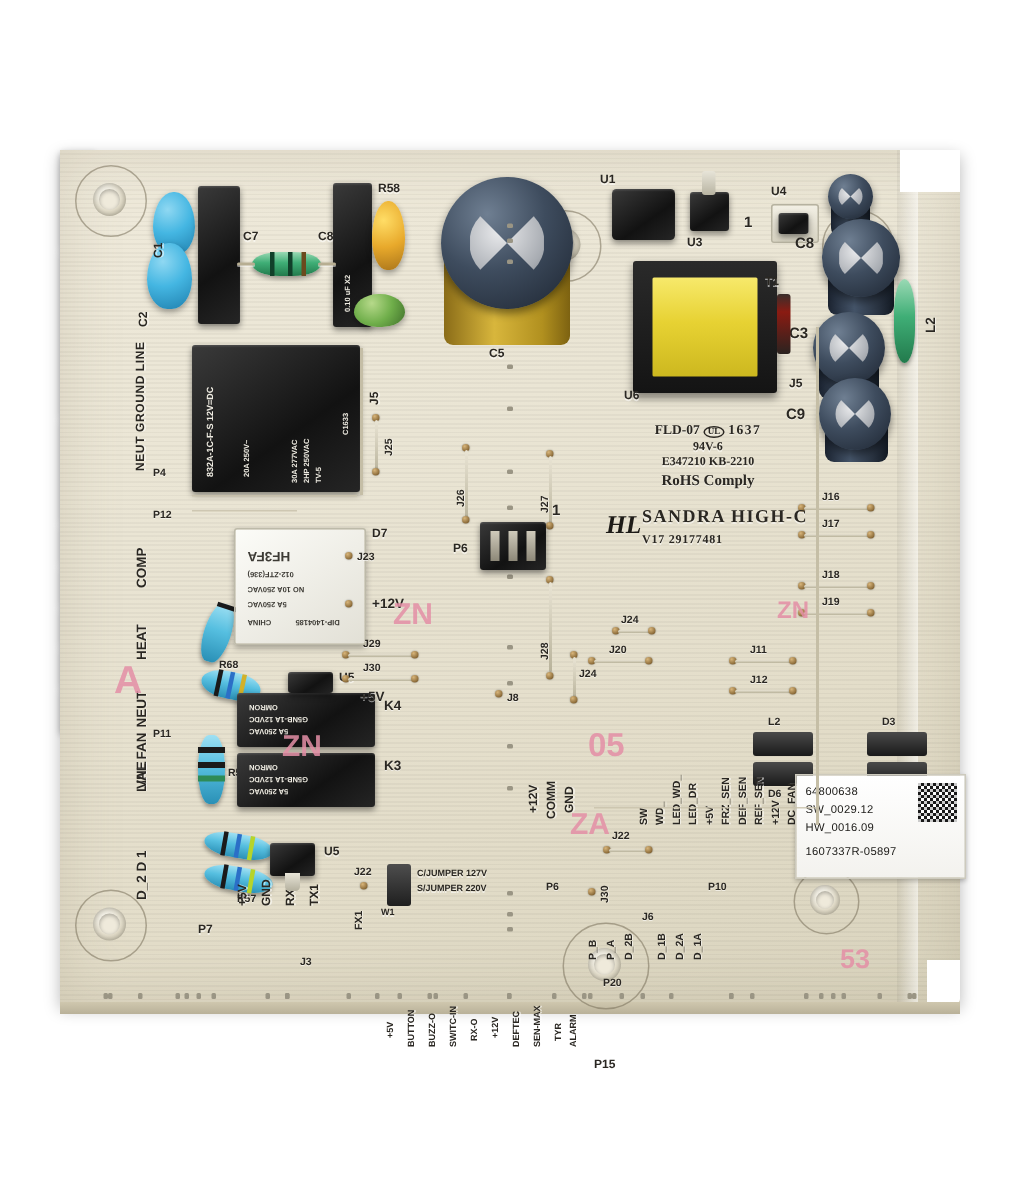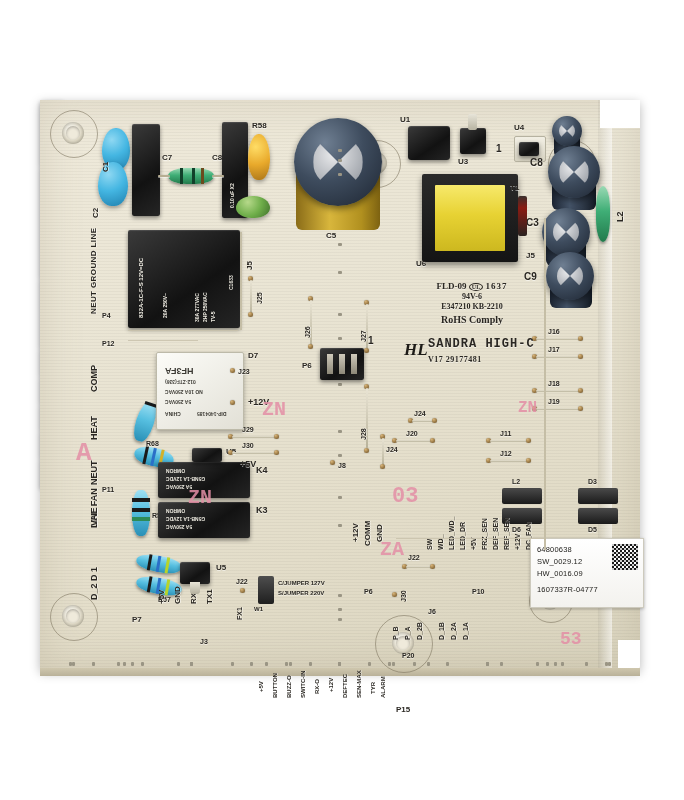--- a/index.html
+++ b/index.html
@@ -75,21 +75,21 @@
   .jmp{position:absolute;height:2px;background:linear-gradient(180deg,#e9e4d4,#b8b29a);
        border-radius:1px;}
 
   .trace{position:absolute;background:#c9c2ab;height:1px;opacity:.85;}
   .traceb{position:absolute;border:1px solid #c5beA6;background:transparent;}
 
   
   .sk{position:absolute;color:#2a2722;font-family:"Liberation Sans",sans-serif;
       font-weight:700;line-height:1;white-space:nowrap;text-shadow:0 1px 0 rgba(255,255,255,.55);}
   .sk.s6{font-size:6px;} .sk.s7{font-size:7px;} .sk.s8{font-size:8px;}
-  .sk.s9{font-size:9px;} .sk.s10{font-size:10px;} .sk.s12{font-size:12px;font-family:Liberation Mono, monospace;}
+  .sk.s9{font-size:9px;} .sk.s10{font-size:10px;} .sk.s12{font-size:12px;}
   .rot90{transform:rotate(-90deg);transform-origin:0 0;}
   .rot180{transform:rotate(180deg);}
   .pink{color:#e48fa6;text-shadow:none;opacity:.85;}
 
   .blocktxt{position:absolute;color:#efece2;font-size:5px;font-weight:700;
       line-height:1.25;white-space:nowrap;}
   .whttxt{position:absolute;color:#3c3a34;font-size:5px;font-weight:700;line-height:1.25;}
 
   .label{position:absolute;background:linear-gradient(180deg,#ffffff,#f3f2ee);
      border:1px solid #cdcabd;box-shadow:0 1px 3px rgba(0,0,0,.25);}
@@ -221,21 +221,21 @@
     <div class="part" style="left:462px;top:408px;width:40px;height:16px;background:linear-gradient(180deg,#4a4a4a,#1a1a1a);border-radius:2px;"></div>
     <span class="sk s7" style="left:472px;top:378px;">L2</span>
     <span class="sk s7" style="left:472px;top:426px;">D6</span>
     <div class="part" style="left:538px;top:388px;width:40px;height:16px;background:linear-gradient(180deg,#4a4a4a,#1a1a1a);border-radius:2px;"></div>
     <div class="part" style="left:538px;top:408px;width:40px;height:16px;background:linear-gradient(180deg,#4a4a4a,#1a1a1a);border-radius:2px;"></div>
     <span class="sk s7" style="left:548px;top:378px;">D3</span>
     <span class="sk s7" style="left:548px;top:426px;">D5</span>
 
     <div style="position:absolute;left:362px;top:182px;text-align:center;width:140px;">
       <div class="sk s9 serif" style="position:static;">
-        <span>FLD-09</span>
+        <span>FLD-07</span>
         <span style="display:inline-block;border:1px solid #2a2722;border-radius:50%;padding:0 2px;font-size:6px;">UL</span>
         <span style="letter-spacing:1px;">1637</span>
       </div>
       <div class="sk s8 serif" style="position:static;margin-top:2px;">94V-6</div>
       <div class="sk s8 serif" style="position:static;margin-top:2px;">E347210 KB-2210</div>
       <div class="sk s10 serif" style="position:static;margin-top:4px;">RoHS Comply</div>
     </div>
     <div class="hl" style="left:364px;top:240px;">HL</div>
     <div class="sk s12 serif" style="left:388px;top:238px;letter-spacing:1px;">SANDRA HIGH-C</div>
     <div class="sk s8 serif" style="left:388px;top:256px;letter-spacing:.5px;">V17  29177481</div>
@@ -412,21 +412,21 @@
     <div class="pad" style="left:486px;top:338px;"></div>
     <span class="sk s7" style="left:460px;top:330px;">J11</span>
     <div class="pad" style="left:446px;top:358px;"></div>
     <div class="jmp" style="left:450px;top:360px;width:38px;"></div>
     <div class="pad" style="left:486px;top:358px;"></div>
     <span class="sk s7" style="left:460px;top:350px;">J12</span>
 
     <span class="sk s12 pink" style="left:36px;top:340px;font-size:26px;">A</span>
     <span class="sk s12 pink" style="left:222px;top:300px;font-size:20px;">ZN</span>
     <span class="sk s12 pink" style="left:148px;top:388px;font-size:20px;">ZN</span>
-    <span class="sk s12 pink" style="left:352px;top:386px;font-size:22px;">03</span>
+    <span class="sk s12 pink" style="left:352px;top:386px;font-size:22px;">05</span>
     <span class="sk s12 pink" style="left:340px;top:440px;font-size:20px;">ZA</span>
     <span class="sk s12 pink" style="left:478px;top:300px;font-size:16px;">ZN</span>
     <span class="sk s12 pink" style="left:520px;top:530px;font-size:18px;">53</span>
 
     <span class="sk s8 rot90" style="left:312px;top:442px;">+12V</span>
     <span class="sk s8 rot90" style="left:324px;top:446px;">COMM</span>
     <span class="sk s8 rot90" style="left:336px;top:442px;">GND</span>
 
     <div class="conn" style="left:310px;top:458px;width:48px;height:26px;">
       <div class="pins">
@@ -464,26 +464,26 @@
           <i></i>
           <i></i>
           <i></i>
           <i></i>
           <i></i>
           <i></i>
         </div>
     </div>
     <span class="sk s7" style="left:432px;top:488px;">P10</span>
 
-    <div class="label" style="left:490px;top:438px;width:112px;height:68px;">
+    <div class="label" style="left:490px;top:416px;width:112px;height:68px;">
       <div class="qr"></div>
       <span class="lt" style="top:6px;">64800638</span>
       <span class="lt" style="top:18px;">SW_0029.12</span>
       <span class="lt" style="top:30px;">HW_0016.09</span>
-      <span class="lt" style="top:46px;">1607337R-04777</span>
+      <span class="lt" style="top:46px;">1607337R-05897</span>
     </div>
 
     <span class="sk s7 rot90" style="left:352px;top:540px;">P_B</span>
     <span class="sk s7 rot90" style="left:364px;top:540px;">P_A</span>
     <span class="sk s7 rot90" style="left:376px;top:540px;">D_2B</span>
     <span class="sk s7 rot90" style="left:398px;top:540px;">D_1B</span>
     <span class="sk s7 rot90" style="left:410px;top:540px;">D_2A</span>
     <span class="sk s7 rot90" style="left:422px;top:540px;">D_1A</span>
     <span class="sk s7" style="left:388px;top:508px;">J6</span>
     <div class="conn" style="left:388px;top:546px;width:92px;height:24px;">

